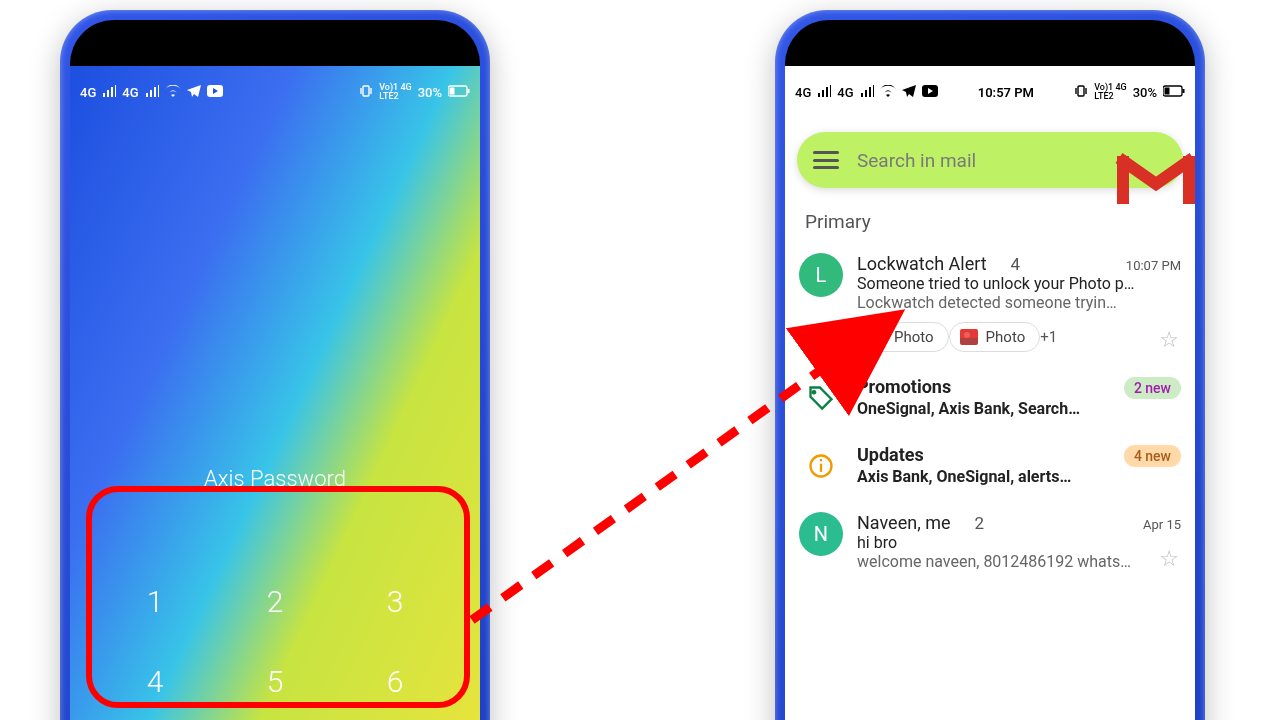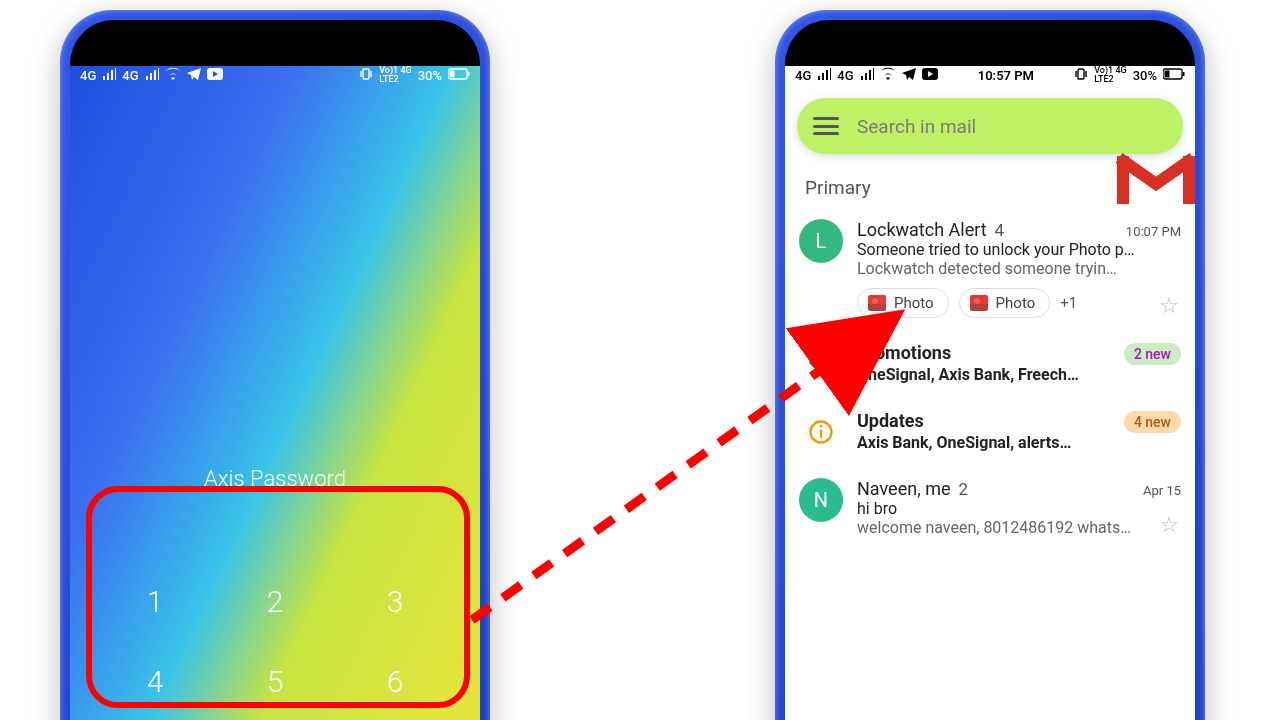--- a/index.html
+++ b/index.html
@@ -55,21 +55,21 @@
   }
 
   
   .lock-bg {
     position: absolute; inset: 0;
     background: linear-gradient(115deg,#1d4fe0 0%, #3b6ef0 28%, #38c4e8 48%, #c7e441 62%, #f2e43b 100%);
   }
   .status-bar {
     position: relative;
     display: flex; align-items: center; justify-content: space-between;
-    padding: 0 10px;
+    padding: 17px 10px;
     font-size: 13px; font-weight: 500;
     z-index: 2;
   }
   .status-left, .status-right { display: flex; align-items: center; gap: 6px; }
   .status-icon { display: inline-block; }
   .lock-content {
     position: absolute; inset: 0;
     display: flex; flex-direction: column;
     align-items: center;
     z-index: 2;
@@ -153,33 +153,33 @@
     color: #fff; font-size: 20px; font-weight: 400;
     flex-shrink: 0;
   }
   .avatar.green1 { background: #32b97c; }
   .avatar.green2 { background: #2bbd8f; }
   .cat-icon {
     width: 44px; height: 44px; display: flex; align-items: center; justify-content: center;
     flex-shrink: 0;
   }
   .mail-body { flex: 1; min-width: 0; }
-  .mail-line1 { display: flex; align-items: baseline; gap: 8px; }
+  .mail-line1 { display: flex; align-items: baseline; gap: 24px; }
   .sender { font-size: 18px; font-weight: 400; color: #222; }
   .sender.bold { font-weight: 700; color: #222; }
   .count { color: #555; font-size: 17px; }
   .time { margin-left: auto; font-size: 13px; color: #555; }
   .subject { font-size: 16px; color: #222; white-space: nowrap; overflow: hidden; text-overflow: ellipsis; }
   .subject.bold { font-weight: 700; }
   .preview { font-size: 16px; color: #666; white-space: nowrap; overflow: hidden; text-overflow: ellipsis; padding-right: 30px; }
   .star {
     position: absolute; right: 16px; bottom: 12px;
     color: #bbb; font-size: 22px;
   }
-  .attachments { display: flex; gap: 10px; margin-top: 10px; align-items: center; }
+  .attachments { display: flex; margin-top: 10px; align-items: center; }
   .attach-chip {
     border: 1px solid #ddd; border-radius: 18px;
     padding: 5px 14px 5px 10px;
     display: flex; align-items: center; gap: 8px;
     font-size: 15px; color: #444;
   }
   .attach-icon {
     width: 18px; height: 16px;
     background: linear-gradient(180deg,#e53935 0 55%, #b0413e 55% 100%);
     border-radius: 2px; position: relative;
@@ -397,21 +397,21 @@
         <div class="cat-icon">
           <svg width="28" height="28" viewBox="0 0 24 24">
               <path fill="none" stroke="#0b8043" stroke-width="2" d="M3 3h8l10 10-8 8L3 11zM7 7a1 1 0 100 .01"></path>
             </svg>
         </div>
         <div class="mail-body">
           <div class="mail-line1">
             <span class="sender bold">Promotions</span>
             <span class="badge green">2 new</span>
           </div>
-          <div class="subject bold">OneSignal, Axis Bank, Freech…</div>
+          <div class="subject bold">OneSignal, Axis Bank, Search…</div>
         </div>
       </div>
 
       <div class="mail-item">
         <div class="cat-icon">
           <svg width="28" height="28" viewBox="0 0 24 24">
               <circle cx="12" cy="12" r="9" fill="none" stroke="#f29900" stroke-width="2"></circle>
               <rect x="11" y="10" width="2" height="7" fill="#f29900"></rect>
               <rect x="11" y="6" width="2" height="2" fill="#f29900"></rect>
             </svg>

